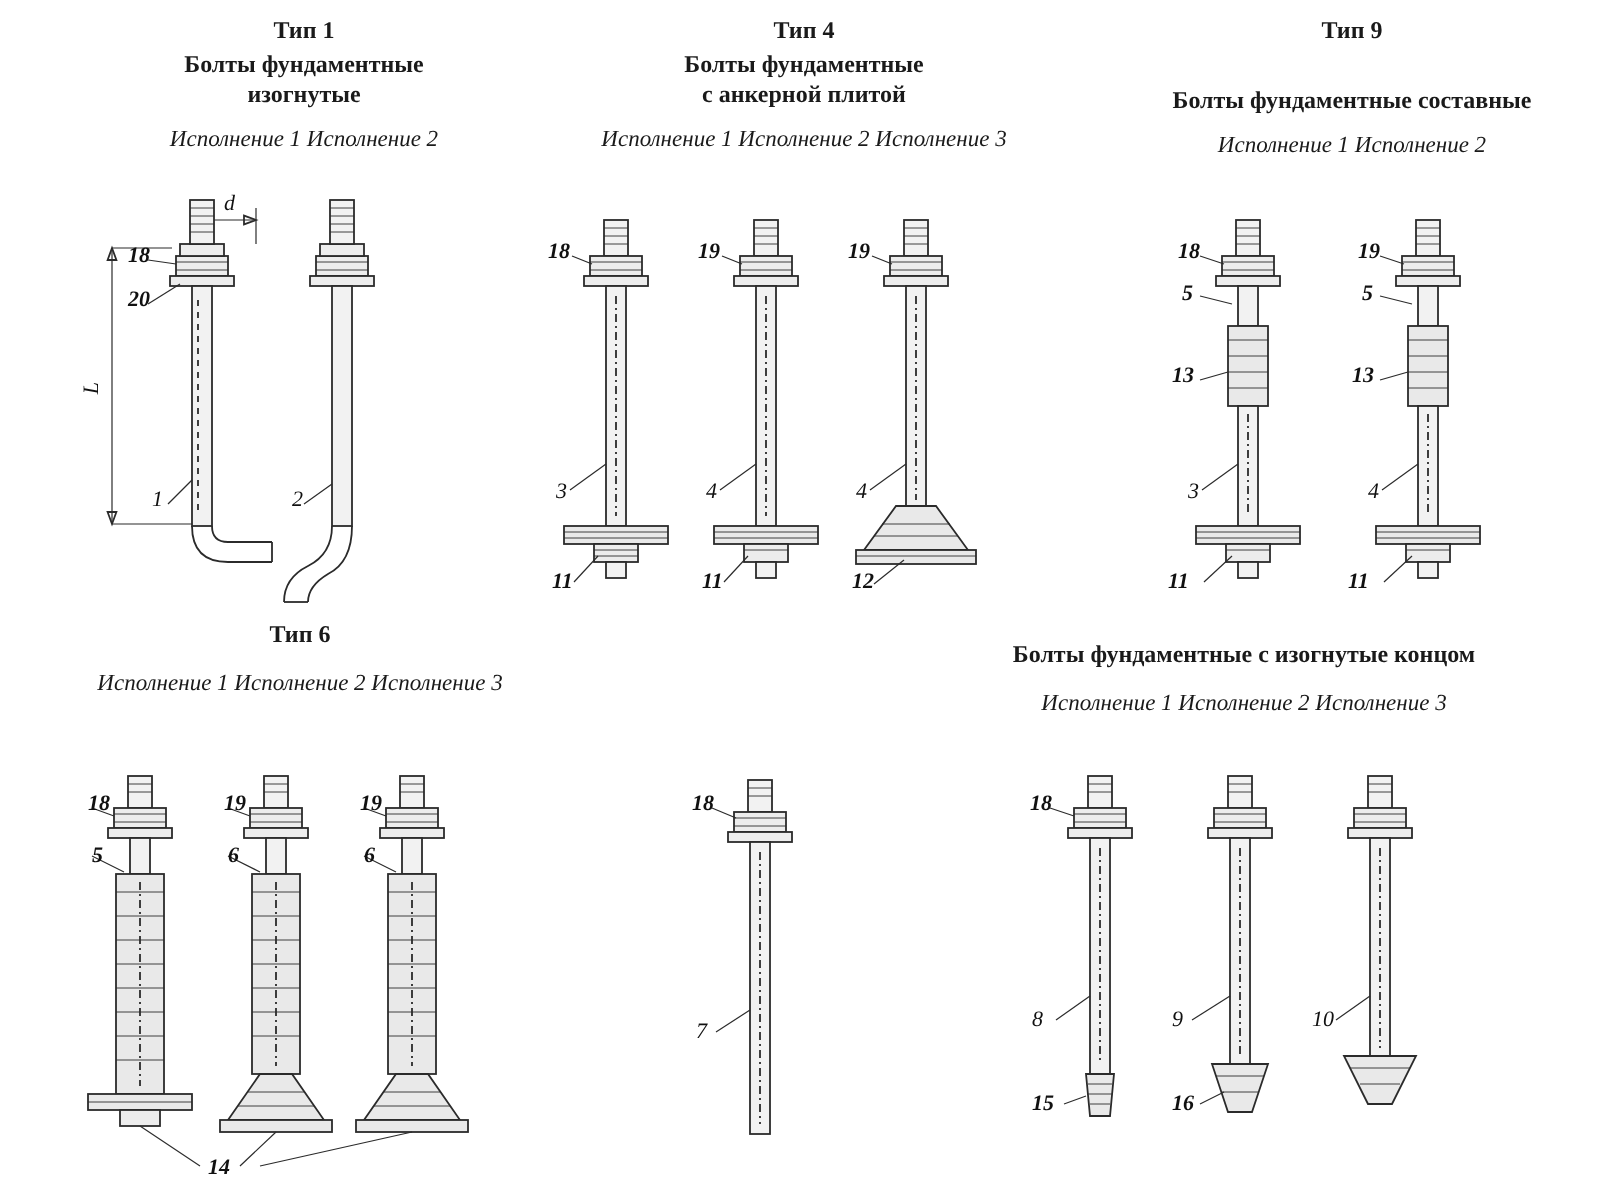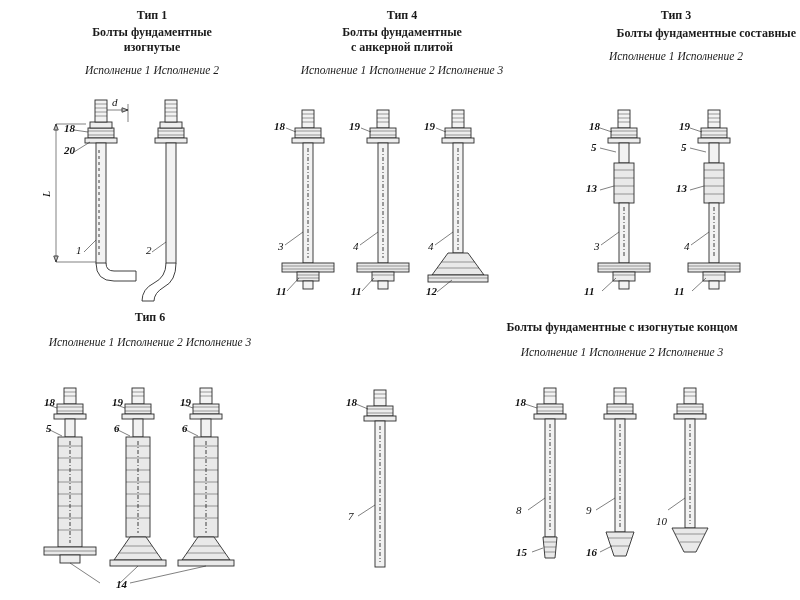--- a/index.html
+++ b/index.html
@@ -192,22 +192,22 @@
   <div class="numb" style="left:349px;top:120px;">19</div>
   <div class="numb" style="left:424px;top:120px;">19</div>
   <div class="num" style="left:278px;top:240px;">3</div>
   <div class="num" style="left:353px;top:240px;">4</div>
   <div class="num" style="left:428px;top:240px;">4</div>
   <div class="numb" style="left:276px;top:285px;">11</div>
   <div class="numb" style="left:351px;top:285px;">11</div>
   <div class="numb" style="left:426px;top:285px;">12</div>
 
   <div class="blk" style="left:556px;top:8px;width:240px;">
-    <div class="ttl">Тип 3</div>
-    <div class="ttl" style="margin-top:3px;text-align:right;">Болты фундаментные составные</div>
+    <div class="ttl">Тип 9</div>
+    <div class="ttl" style="margin-top:20px;">Болты фундаментные составные</div>
     <div class="sub" style="margin-top:8px;">Исполнение 1  Исполнение 2</div>
   </div>
 
   <svg width="800" height="600">
 
     <g>
       <rect class="shaft" x="618" y="110" width="12" height="18"></rect>
       <line class="hatch" x1="618" y1="114" x2="630" y2="114"></line>
       <line class="hatch" x1="618" y1="118" x2="630" y2="118"></line>
       <line class="hatch" x1="618" y1="122" x2="630" y2="122"></line>
@@ -369,21 +369,21 @@
       <line class="lnt" x1="206" y1="566" x2="130" y2="583"></line>
     </g>
   </svg>
 
   <div class="numb" style="left:44px;top:396px;">18</div>
   <div class="numb" style="left:112px;top:396px;">19</div>
   <div class="numb" style="left:180px;top:396px;">19</div>
   <div class="numb" style="left:46px;top:422px;">5</div>
   <div class="numb" style="left:114px;top:422px;">6</div>
   <div class="numb" style="left:182px;top:422px;">6</div>
-  <div class="numb" style="left:116px;top:578px;">14</div>
+  <div class="numb" style="left:104px;top:578px;">14</div>
 
 
   <svg width="800" height="600">
     <rect class="shaft" x="374" y="390" width="12" height="16"></rect>
     <line class="hatch" x1="374" y1="394" x2="386" y2="394"></line>
     <line class="hatch" x1="374" y1="398" x2="386" y2="398"></line>
     <rect class="nut" x="367" y="406" width="26" height="10"></rect>
     <line class="hatch" x1="367" y1="409" x2="393" y2="409"></line>
     <line class="hatch" x1="367" y1="413" x2="393" y2="413"></line>
     <rect class="nut" x="364" y="416" width="32" height="5"></rect>
@@ -453,17 +453,17 @@
       <path class="plate" d="M672,528 L708,528 L696,552 L684,552 Z"></path>
       <line class="hatch" x1="675" y1="534" x2="705" y2="534"></line>
       <line class="hatch" x1="680" y1="542" x2="700" y2="542"></line>
       <line class="lnt" x1="668" y1="510" x2="685" y2="498"></line>
     </g>
   </svg>
 
   <div class="numb" style="left:515px;top:396px;">18</div>
   <div class="num" style="left:516px;top:504px;">8</div>
   <div class="num" style="left:586px;top:504px;">9</div>
-  <div class="num" style="left:656px;top:515px;">10</div>
+  <div class="num" style="left:656px;top:504px;">10</div>
   <div class="numb" style="left:516px;top:546px;">15</div>
   <div class="numb" style="left:586px;top:546px;">16</div>
 
 </div>
 
 </body></html>

